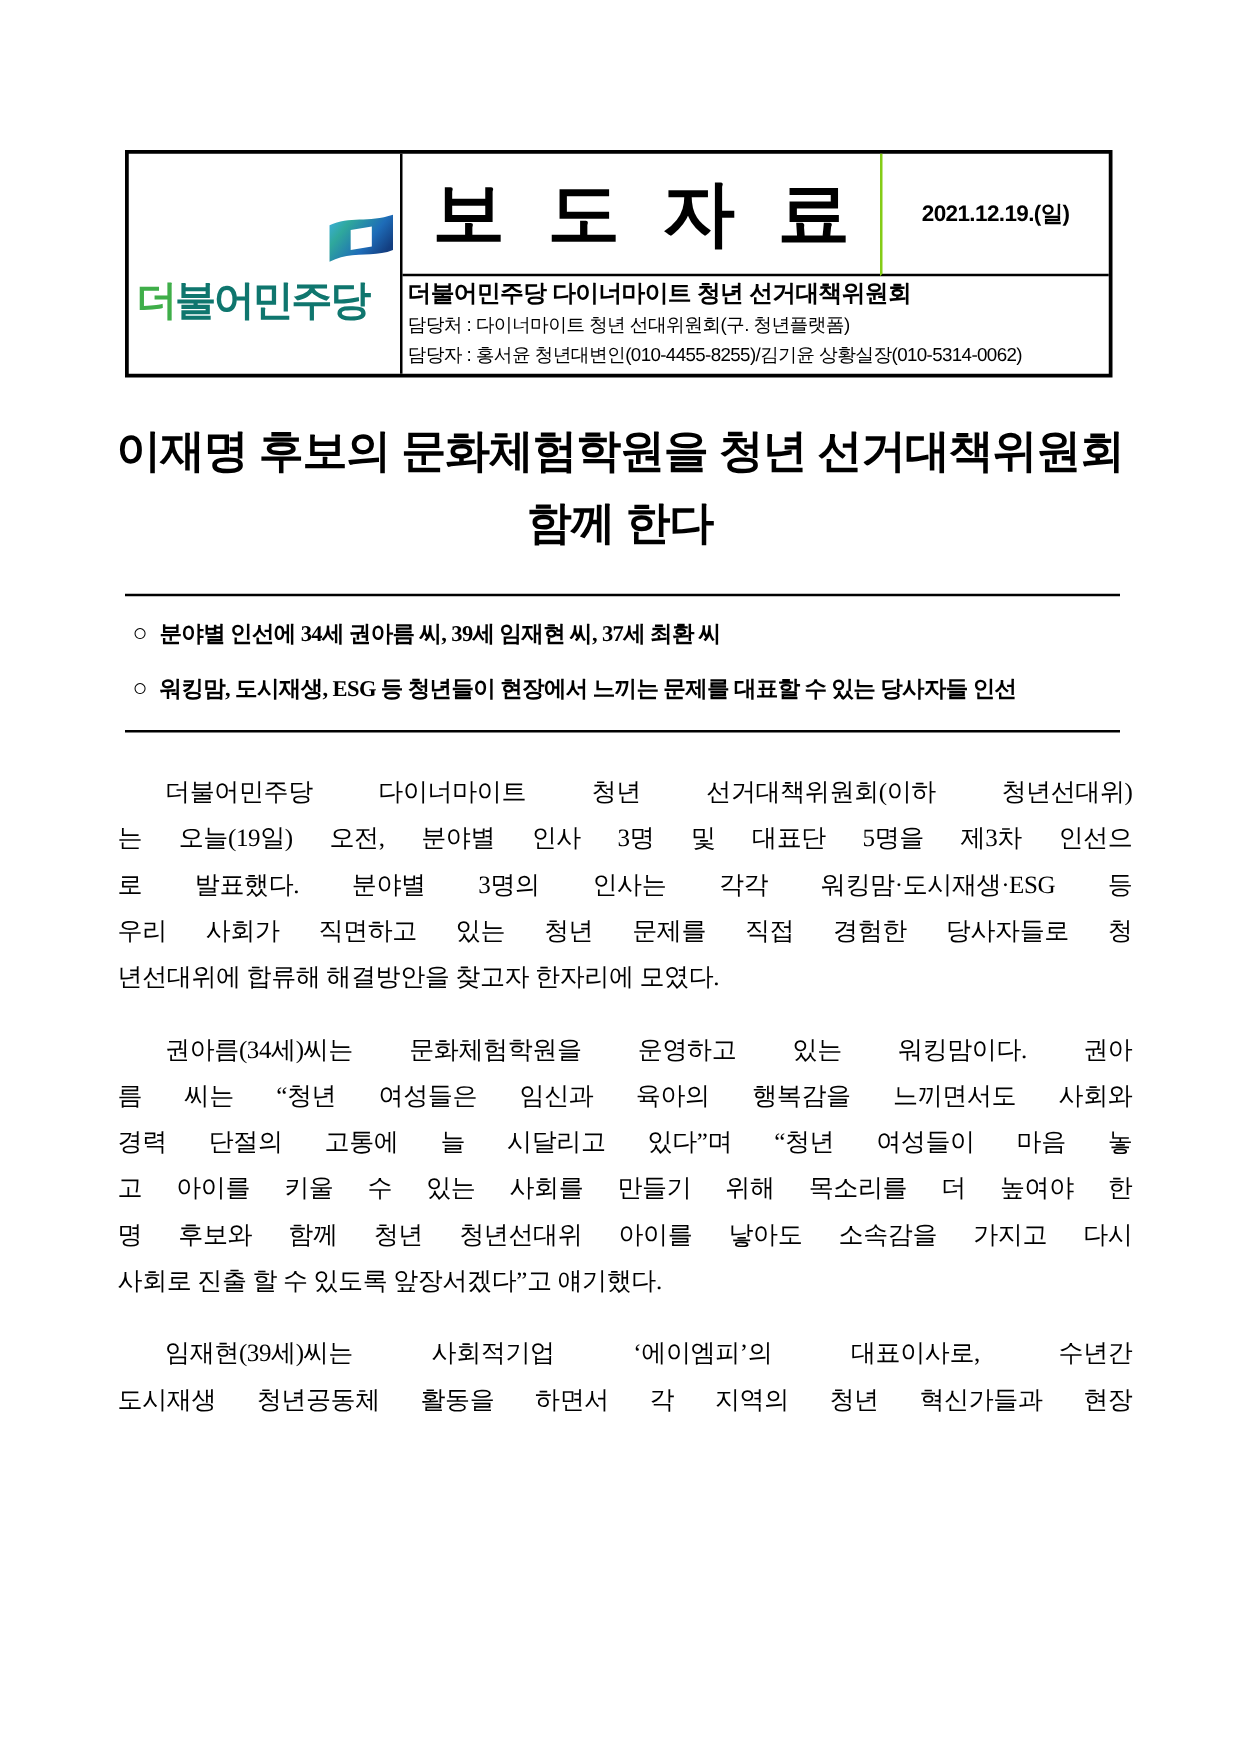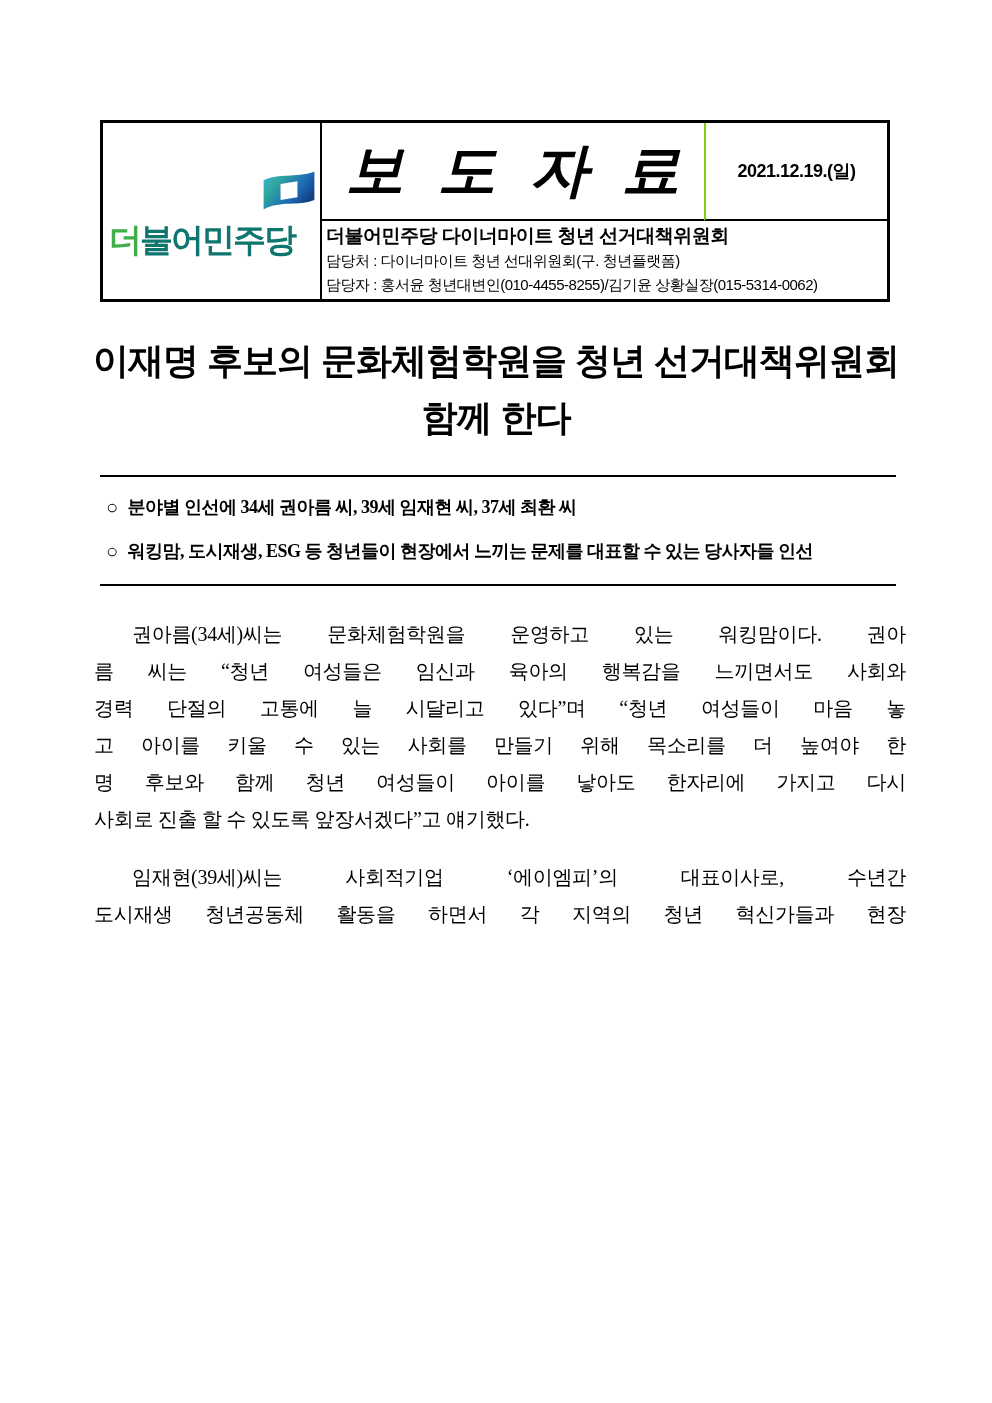--- a/index.html
+++ b/index.html
@@ -42,21 +42,20 @@
     position: absolute; top: 46px; right: 2px;
     width: 58px; height: 47px;
   }
   .doc-title-cell {
     grid-row: 1; grid-column: 2;
     border-bottom: 2px solid #000;
     display: flex; align-items: center; justify-content: center;
     font-size: 58px; font-weight: 900;
     letter-spacing: 34px; text-indent: 34px;
     white-space: nowrap;
-    font-style: italic;
   }
   .date-cell {
     grid-row: 1; grid-column: 3;
     border-left: 2px solid #84cc16;
     border-bottom: 2px solid #000;
     display: flex; align-items: center; justify-content: center;
     font-size: 18px; font-weight: 700;
     letter-spacing: -0.5px;
   }
   .info-cell {
@@ -146,48 +145,55 @@
     </div>
   </div>
 
   <div class="doc-title-cell">보도자료</div>
 
   <div class="date-cell">2021.12.19.(일)</div>
 
   <div class="info-cell">
     <div class="info-org">더불어민주당 다이너마이트 청년 선거대책위원회</div>
     <div class="info-line">담당처 : 다이너마이트 청년 선대위원회(구. 청년플랫폼)</div>
-    <div class="info-line">담당자 : 홍서윤 청년대변인(010-4455-8255)/김기윤 상황실장(015-5314-0062)</div>
+    <div class="info-line">담당자 : 홍서윤 청년대변인(010-4455-8255)/김기윤 상황실장(010-5314-0062)</div>
   </div>
 </div>
 
 <h1 class="headline">
   <span class="headline-line">이재명 후보의 문화체험학원을 청년 선거대책위원회</span>
   <span class="headline-line">함께 한다</span>
 </h1>
 
 <div class="summary">
   <div class="bullet-row">
     <span class="bullet-marker">○</span>
     <span>분야별 인선에 34세 권아름 씨, 39세 임재현 씨, 37세 최환 씨</span>
   </div>
   <div class="bullet-row">
     <span class="bullet-marker">○</span>
     <span>워킹맘, 도시재생, ESG 등 청년들이 현장에서 느끼는 문제를 대표할 수 있는 당사자들 인선</span>
   </div>
 </div>
 
 <div class="body-text">
+  <div class="para">
+    <div class="bline first">더불어민주당 다이너마이트 청년 선거대책위원회(이하 청년선대위)</div>
+    <div class="bline">는 오늘(19일) 오전, 분야별 인사 3명 및 대표단 5명을 제3차 인선으</div>
+    <div class="bline">로 발표했다. 분야별 3명의 인사는 각각 워킹맘·도시재생·ESG 등</div>
+    <div class="bline">우리 사회가 직면하고 있는 청년 문제를 직접 경험한 당사자들로 청</div>
+    <div class="bline lastline">년선대위에 합류해 해결방안을 찾고자 한자리에 모였다.</div>
+  </div>
 
   <div class="para">
     <div class="bline first">권아름(34세)씨는 문화체험학원을 운영하고 있는 워킹맘이다. 권아</div>
     <div class="bline">름 씨는 “청년 여성들은 임신과 육아의 행복감을 느끼면서도 사회와</div>
     <div class="bline">경력 단절의 고통에 늘 시달리고 있다”며 “청년 여성들이 마음 놓</div>
     <div class="bline">고 아이를 키울 수 있는 사회를 만들기 위해 목소리를 더 높여야 한</div>
-    <div class="bline">명 후보와 함께 청년 여성들이 아이를 낳아도 한자리에 가지고 다시</div>
+    <div class="bline">명 후보와 함께 청년 청년선대위 아이를 낳아도 소속감을 가지고 다시</div>
     <div class="bline lastline">사회로 진출 할 수 있도록 앞장서겠다”고 얘기했다.</div>
   </div>
 
   <div class="para">
     <div class="bline first">임재현(39세)씨는 사회적기업 ‘에이엠피’의 대표이사로, 수년간</div>
     <div class="bline">도시재생 청년공동체 활동을 하면서 각 지역의 청년 혁신가들과 현장</div>
   </div>
 </div>
 
 </body></html>

